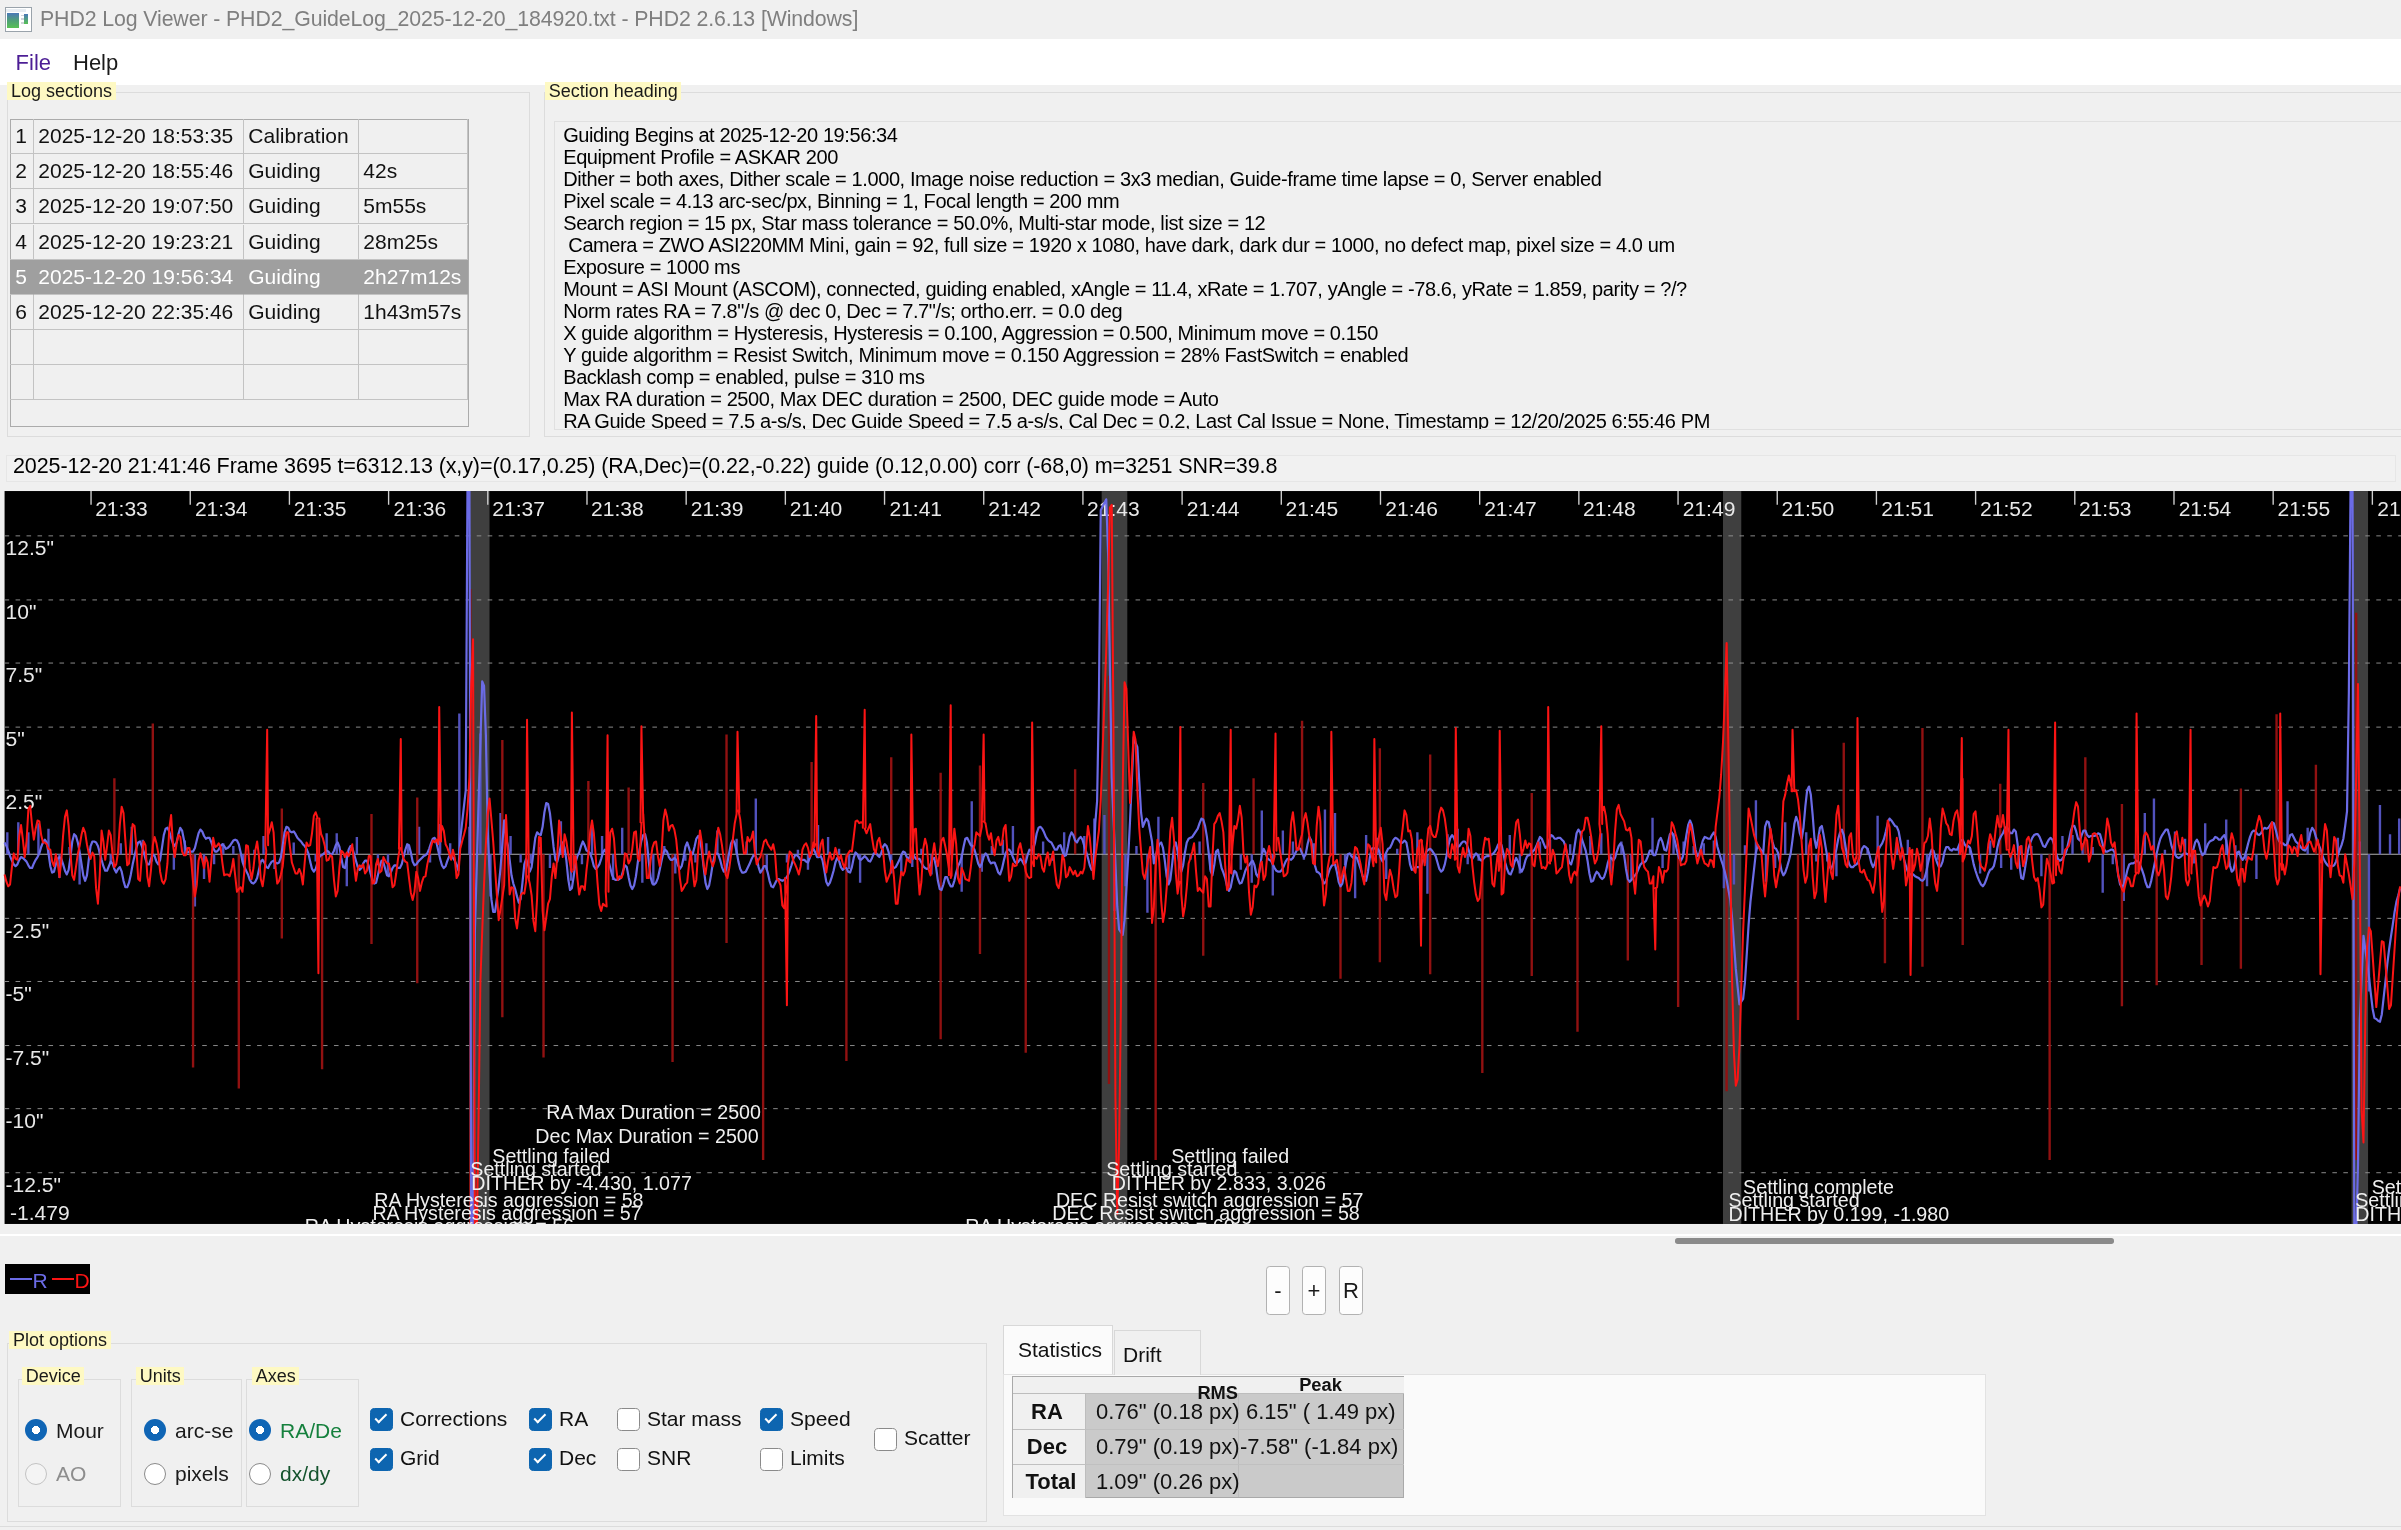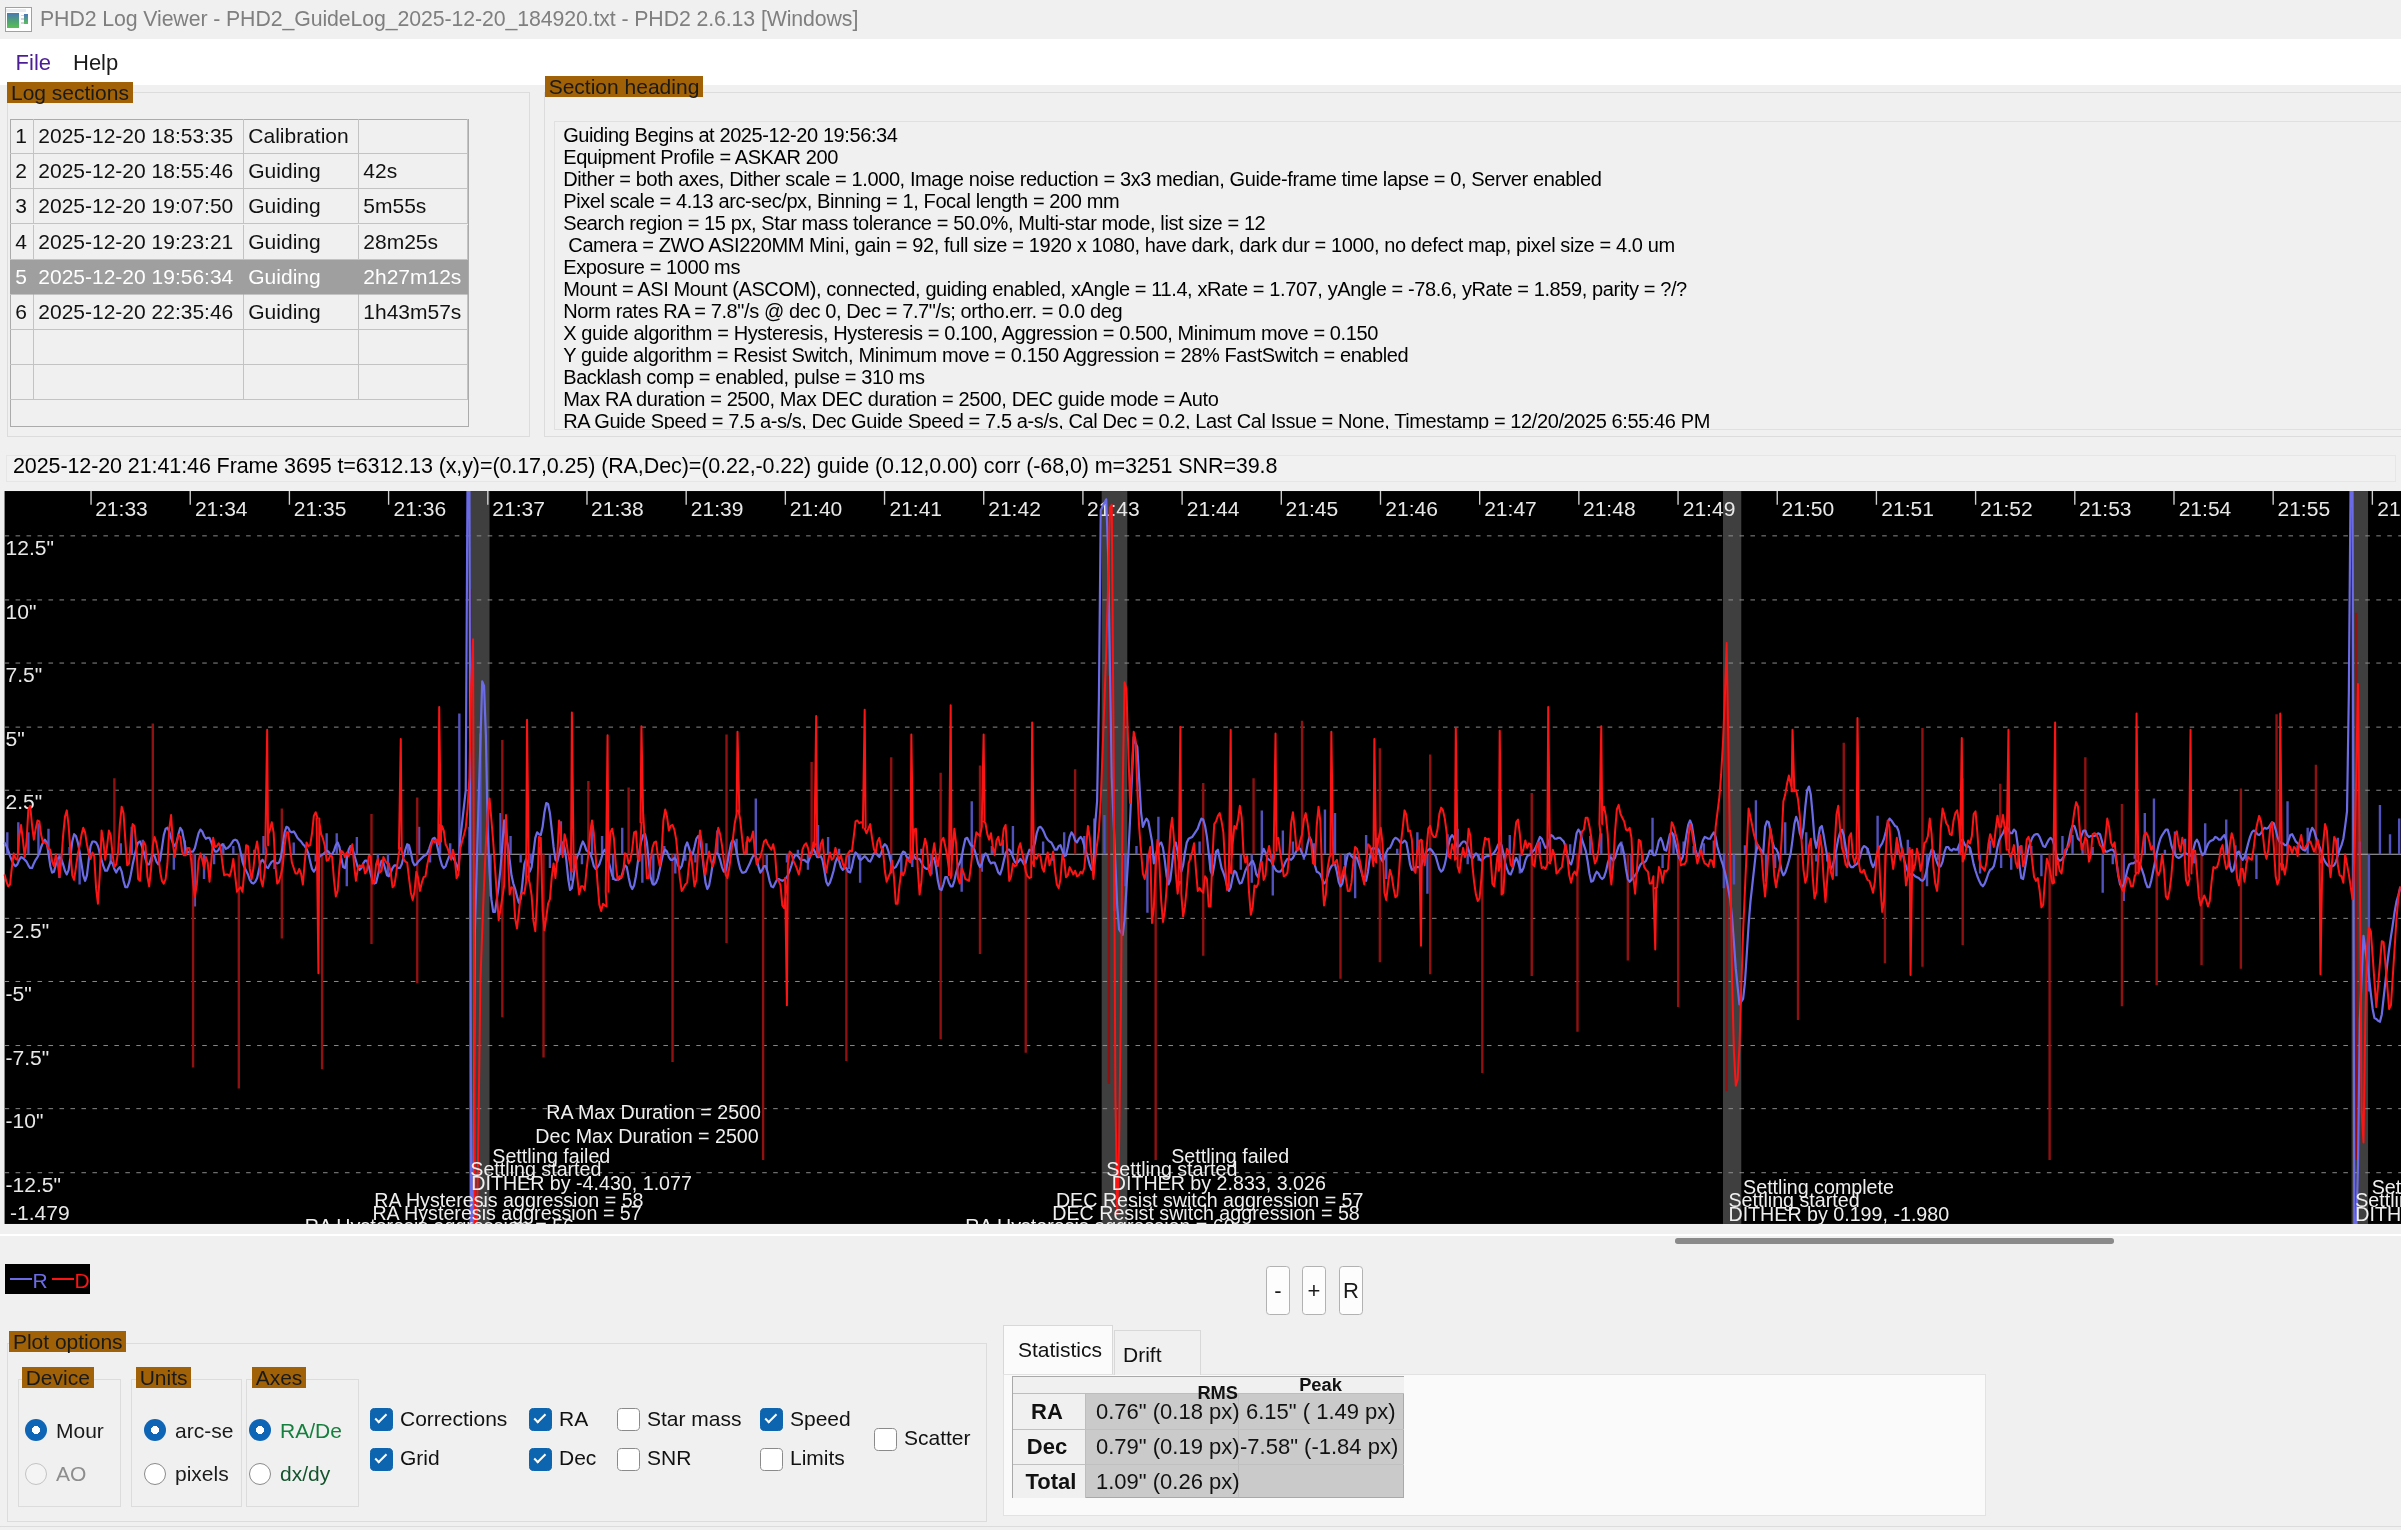--- a/index.html
+++ b/index.html
@@ -1,18 +1,18 @@
 <!DOCTYPE html>
 <html><head><meta charset="utf-8"><style>
 * {margin:0;padding:0;box-sizing:border-box}
 html,body {width:2401px;height:1530px;background:#f0f0f0;font-family:"Liberation Sans",sans-serif;
   overflow:hidden;position:relative;font-size:21px;color:#111}
 .abs {position:absolute}
 .gbox {position:absolute;border:0.9px solid #dcdcdc}
-.glab {position:absolute;background:#a16207;padding:0 3.7px;font-size:21px;line-height:1;color:#1a1a1a}
+.glab {position:absolute;background:#fef9c3;padding:0 3.7px;font-size:18px;line-height:1;color:#1a1a1a}
 .trow {position:absolute;left:9.7px;width:458px;display:flex;font-size:21px}
 .trow .tc {border-right:0.9px solid #c3c3c3;border-bottom:0.9px solid #c3c3c3;display:flex;align-items:center;overflow:hidden}
 .c1 {width:24px;padding-left:5.5px}
 .c2 {width:210px;padding-left:4.6px}
 .c3 {width:115px;padding-left:4.6px}
 .c4 {width:109px;padding-left:4.6px}
 .sel {background:#9f9f9f;color:#fff}
 .sel .tc {border-right-color:#9f9f9f;border-bottom-color:#c3c3c3}
 .cbx {position:absolute;width:23px;height:23px;border:1.8px solid #8a8a8a;border-radius:4.6px;background:#fff}
 .cbx.on {background:#0d65b0;border-color:#0d65b0}
@@ -86,21 +86,21 @@
     <div class="tc c4"></div>
   </div>
 <div class="trow " style="top:365px;height:35px">
     <div class="tc c1"></div>
     <div class="tc c2"></div>
     <div class="tc c3"></div>
     <div class="tc c4"></div>
   </div>
 
 <div class="gbox" style="left:544px;top:92px;width:1867px;height:345px"></div>
-<div class="glab" style="left:545px;top:76px">Section heading</div>
+<div class="glab" style="left:545px;top:82px">Section heading</div>
 <div class="abs" style="left:554px;top:121px;width:1858px;height:309px;background:#f0f0f0;border:0.9px solid #e0e0e0;
   overflow:hidden;font-size:20px;letter-spacing:-0.4px;line-height:22px;padding:1.8px 0 0 8.2px;white-space:nowrap;color:#000">
     <div>Guiding Begins at 2025-12-20 19:56:34</div>
     <div>Equipment Profile = ASKAR 200</div>
     <div>Dither = both axes, Dither scale = 1.000, Image noise reduction = 3x3 median, Guide-frame time lapse = 0, Server enabled</div>
     <div>Pixel scale = 4.13 arc-sec/px, Binning = 1, Focal length = 200 mm</div>
     <div>Search region = 15 px, Star mass tolerance = 50.0%, Multi-star mode, list size = 12</div>
     <div>&nbsp;Camera = ZWO ASI220MM Mini, gain = 92, full size = 1920 x 1080, have dark, dark dur = 1000, no defect map, pixel size = 4.0 um</div>
     <div>Exposure = 1000 ms</div>
     <div>Mount = ASI Mount (ASCOM), connected, guiding enabled, xAngle = 11.4, xRate = 1.707, yAngle = -78.6, yRate = 1.859, parity = ?/?</div>

